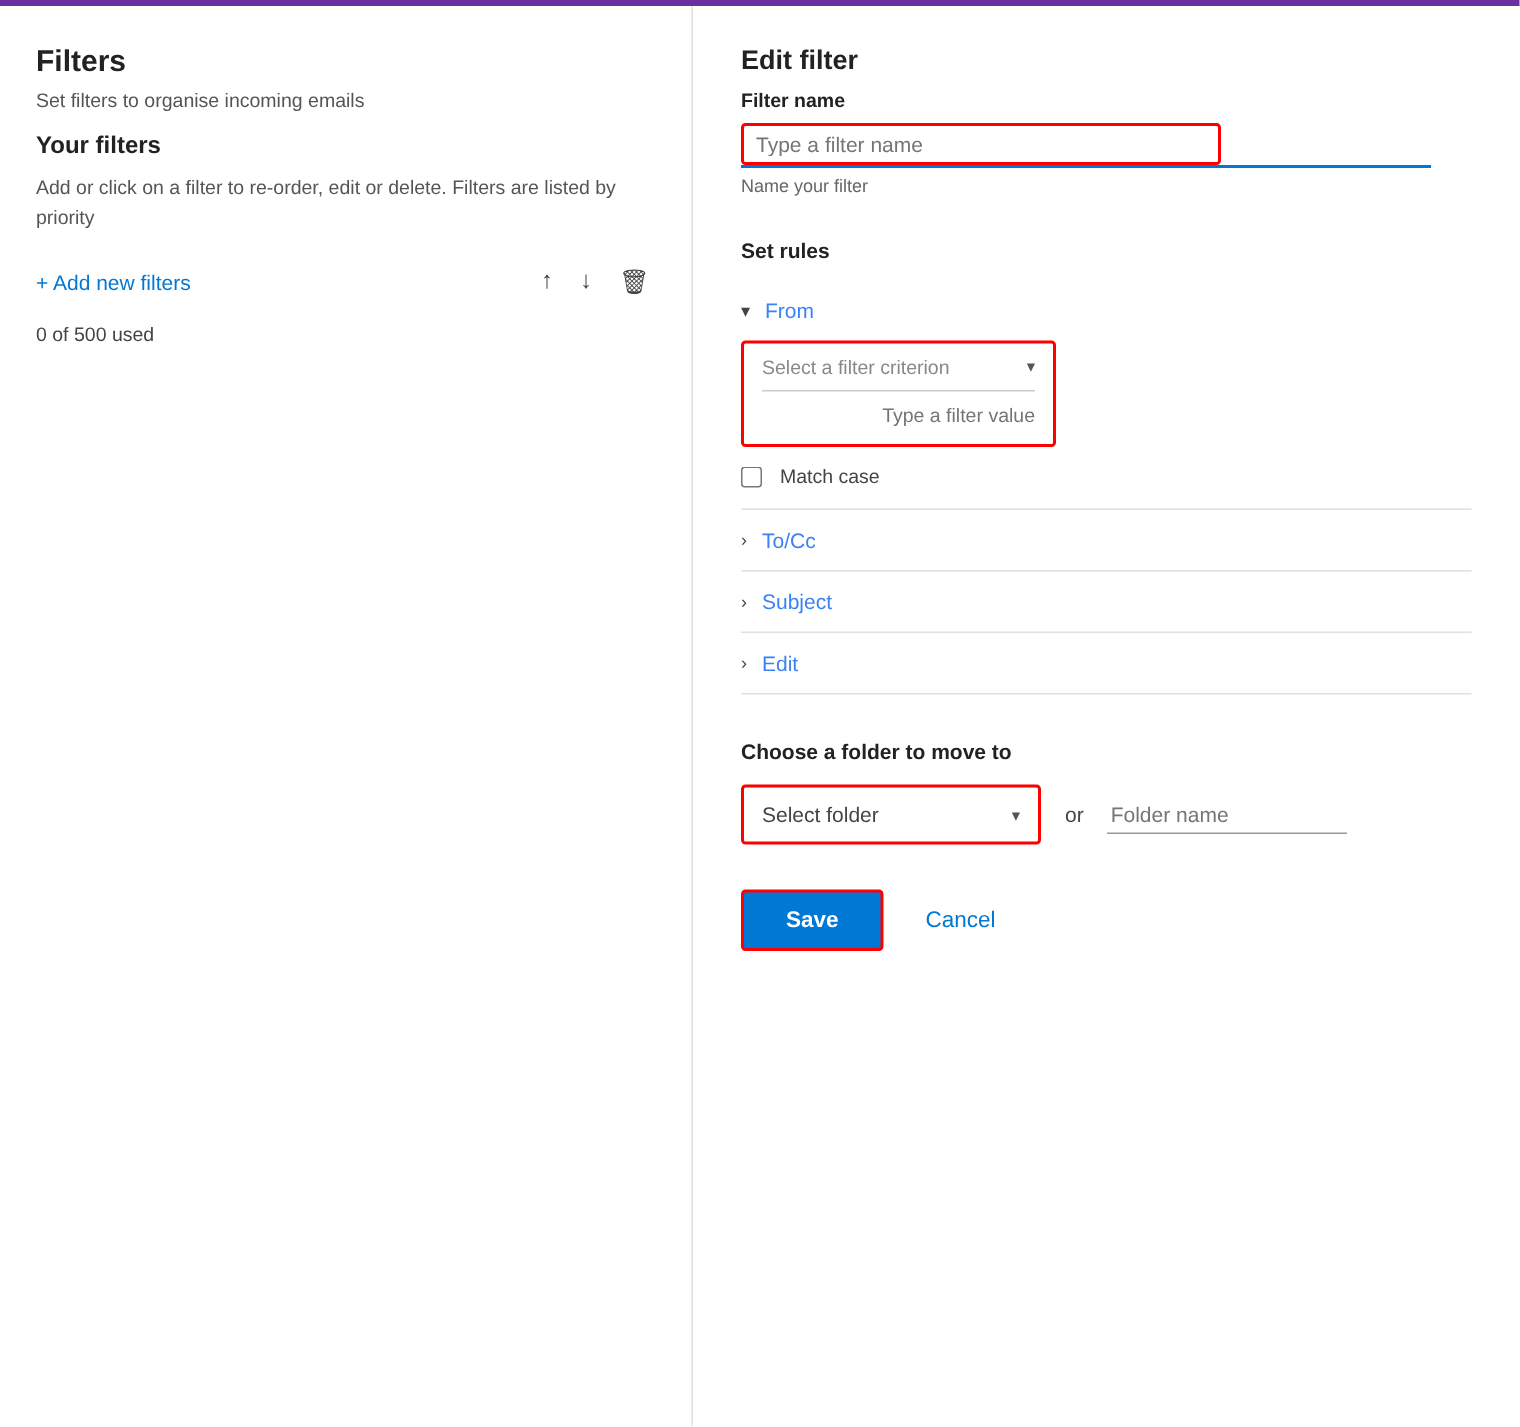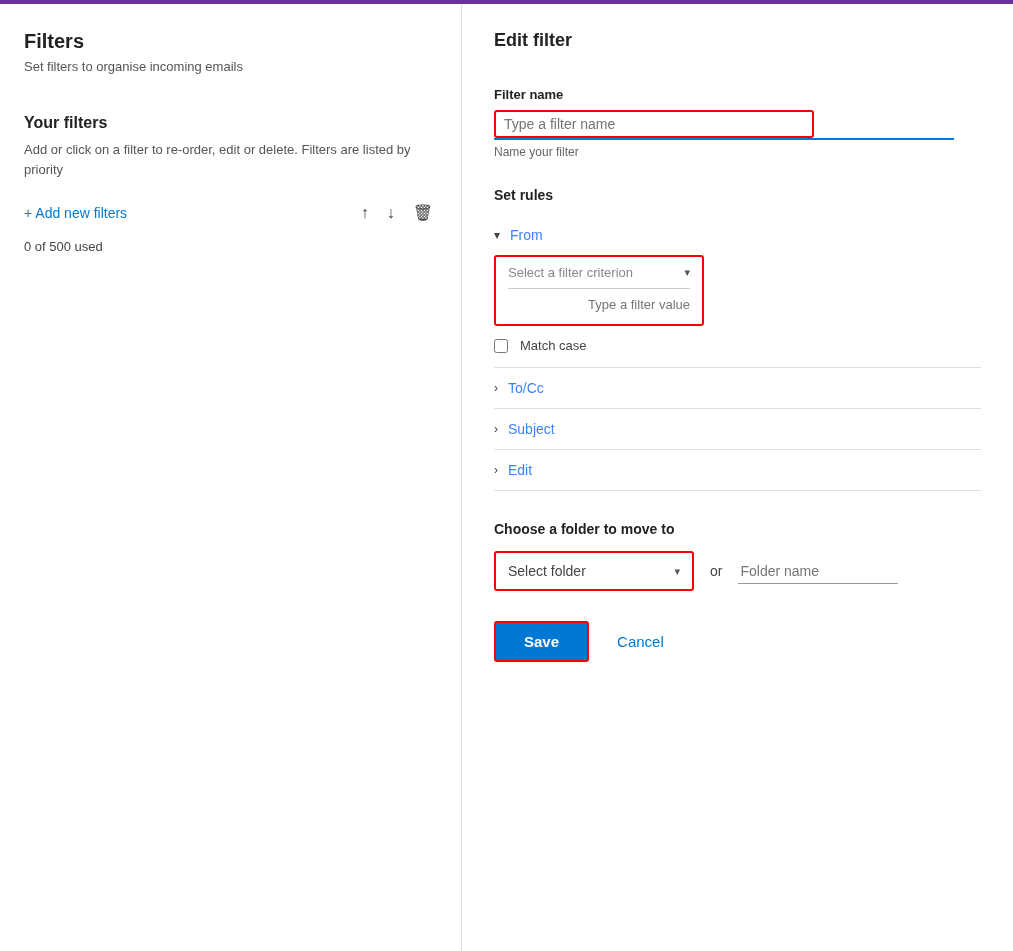--- a/index.html
+++ b/index.html
@@ -25,21 +25,21 @@
 
     .left-panel h1 {
       font-size: 20px;
       font-weight: 600;
       margin-bottom: 6px;
     }
 
     .left-panel .subtitle {
       color: #555;
       font-size: 13px;
-      margin-bottom: 40px;
+      margin-bottom: 15px;
     }
 
     .left-panel h2 {
       font-size: 16px;
       font-weight: 700;
       margin-bottom: 8px;
     }
 
     .left-panel .description {
       color: #555;
@@ -87,21 +87,21 @@
     .right-panel {
       flex: 1;
       padding: 30px 32px;
       background: #fff;
       overflow-y: auto;
     }
 
     .right-panel h2 {
       font-size: 18px;
       font-weight: 600;
-      margin-bottom: 36px;
+      margin-bottom: 8px;
     }
 
     .section-label {
       font-size: 14px;
       font-weight: 700;
       margin-bottom: 14px;
     }
 
     
     .filter-name-section {

